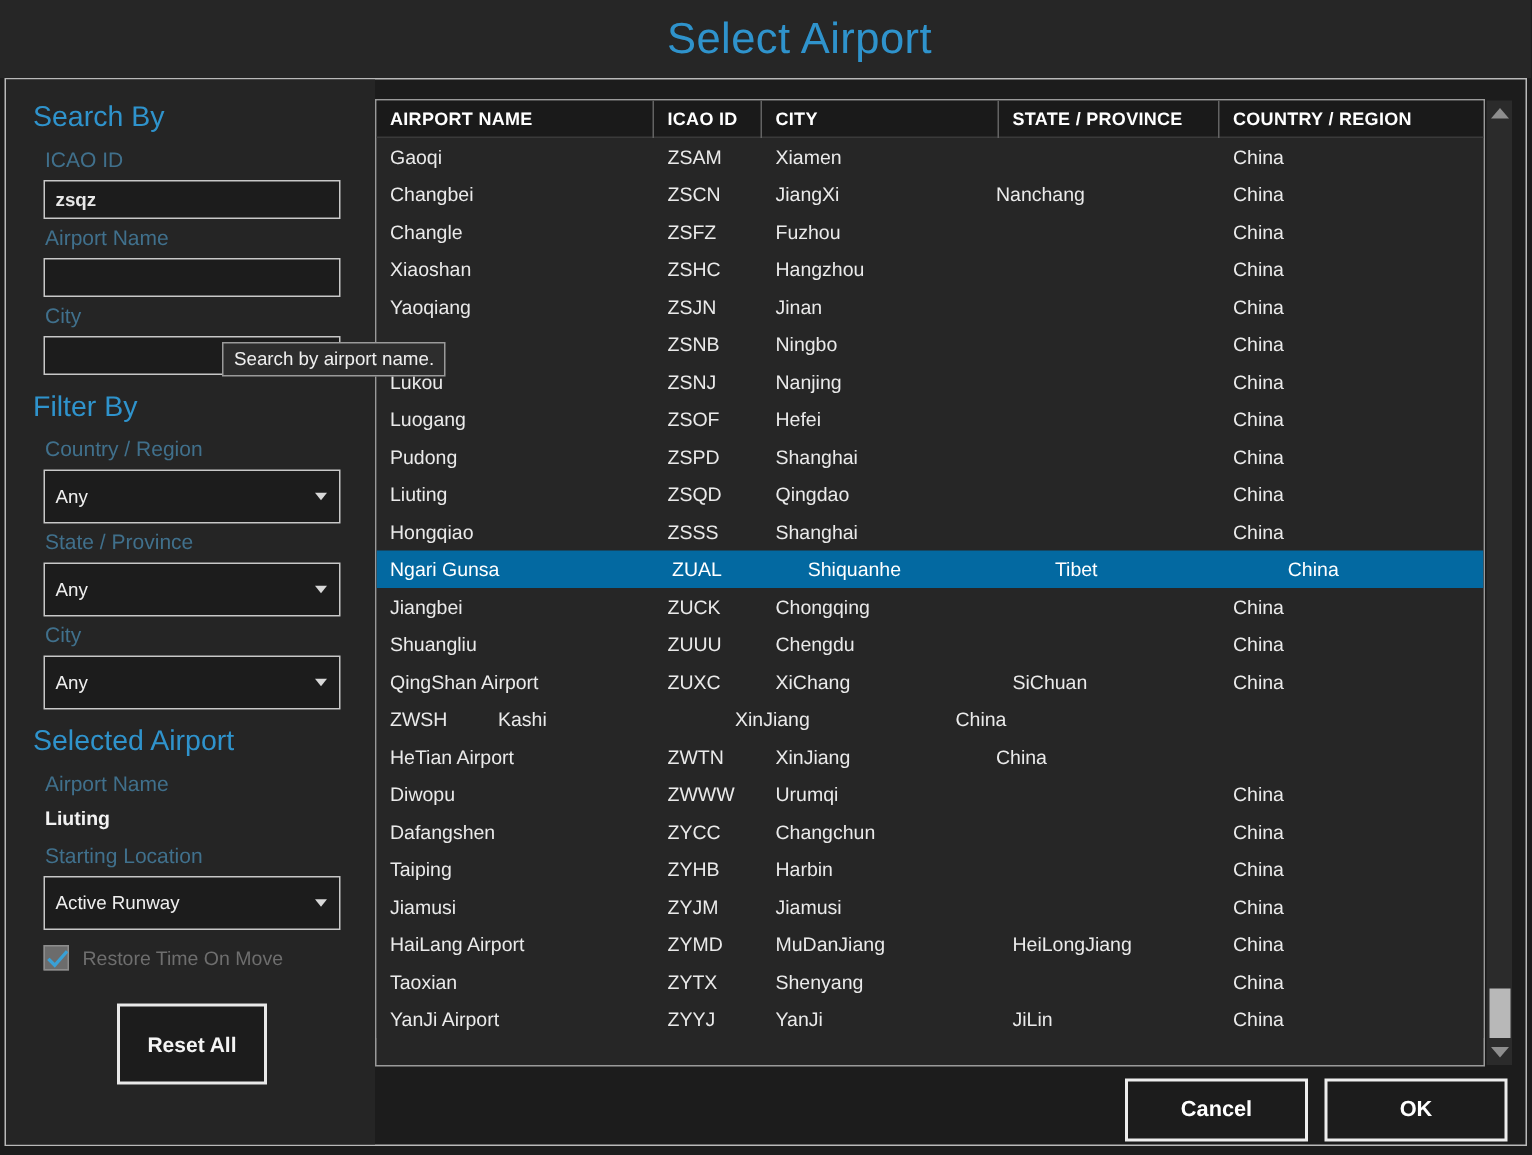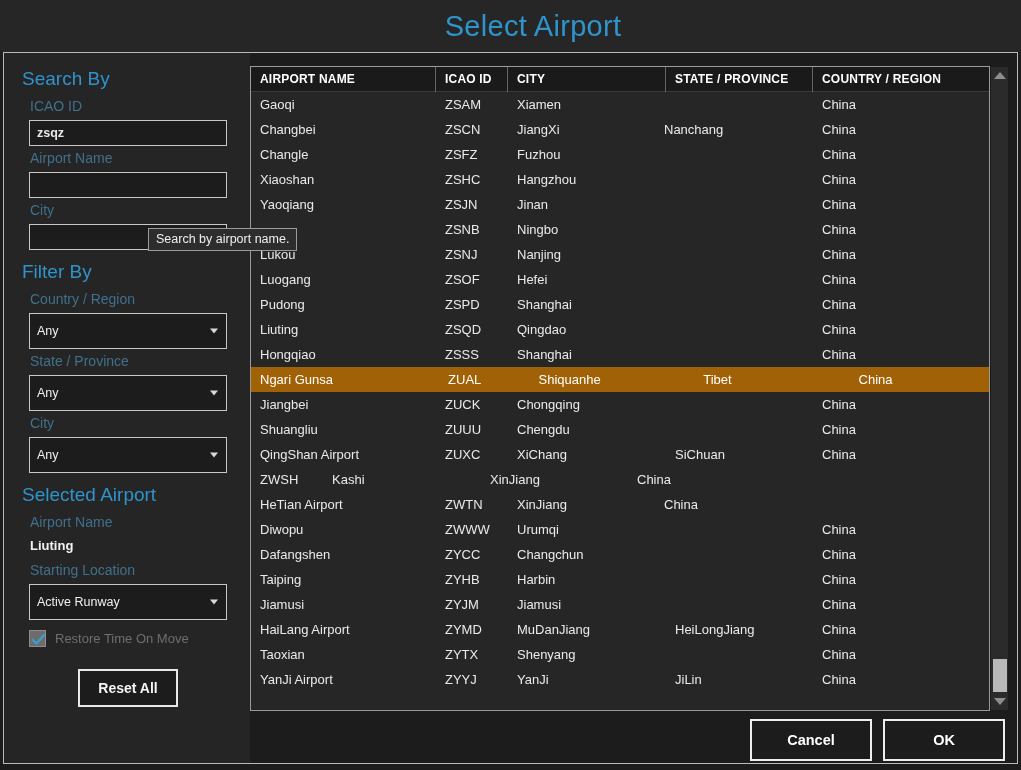--- a/index.html
+++ b/index.html
@@ -126,21 +126,21 @@
   }
   .checkbox svg { position: absolute; left: 1px; top: 1px; }
   .checkrow-label {
     color: #6e6e6e;
     font-size: 13px;
     margin-left: 9px;
   }
 
   .reset-btn {
     margin: 22px 0 0 74px;
-    width: 100px; height: 38px;
+    width: 100px; height: 54px;
     background: #1c1c1c;
     border: 2px solid #e9e9e9;
     color: #f4f4f4;
     font-size: 14px;
     font-weight: bold;
     font-family: "Liberation Sans", sans-serif;
     display: flex;
     align-items: center;
     justify-content: center;
     cursor: pointer;
@@ -175,21 +175,21 @@
     white-space: nowrap;
   }
   .thead .th:last-child { border-right: none; }
 
   .tbody { background: #262626; }
   .trow {
     display: flex;
     height: 25px;
     align-items: center;
   }
-  .trow.selected { background: #a16207; gap: 27px; }
+  .trow.selected { background: #0369a1; gap: 27px; }
   .trow .td {
     color: #eaeaea;
     font-size: 13px;
     padding-left: 9px;
     height: 25px;
     line-height: 25px;
     overflow: hidden;
     white-space: nowrap;
   }
   .trow.selected .td { color: #ffffff; }

